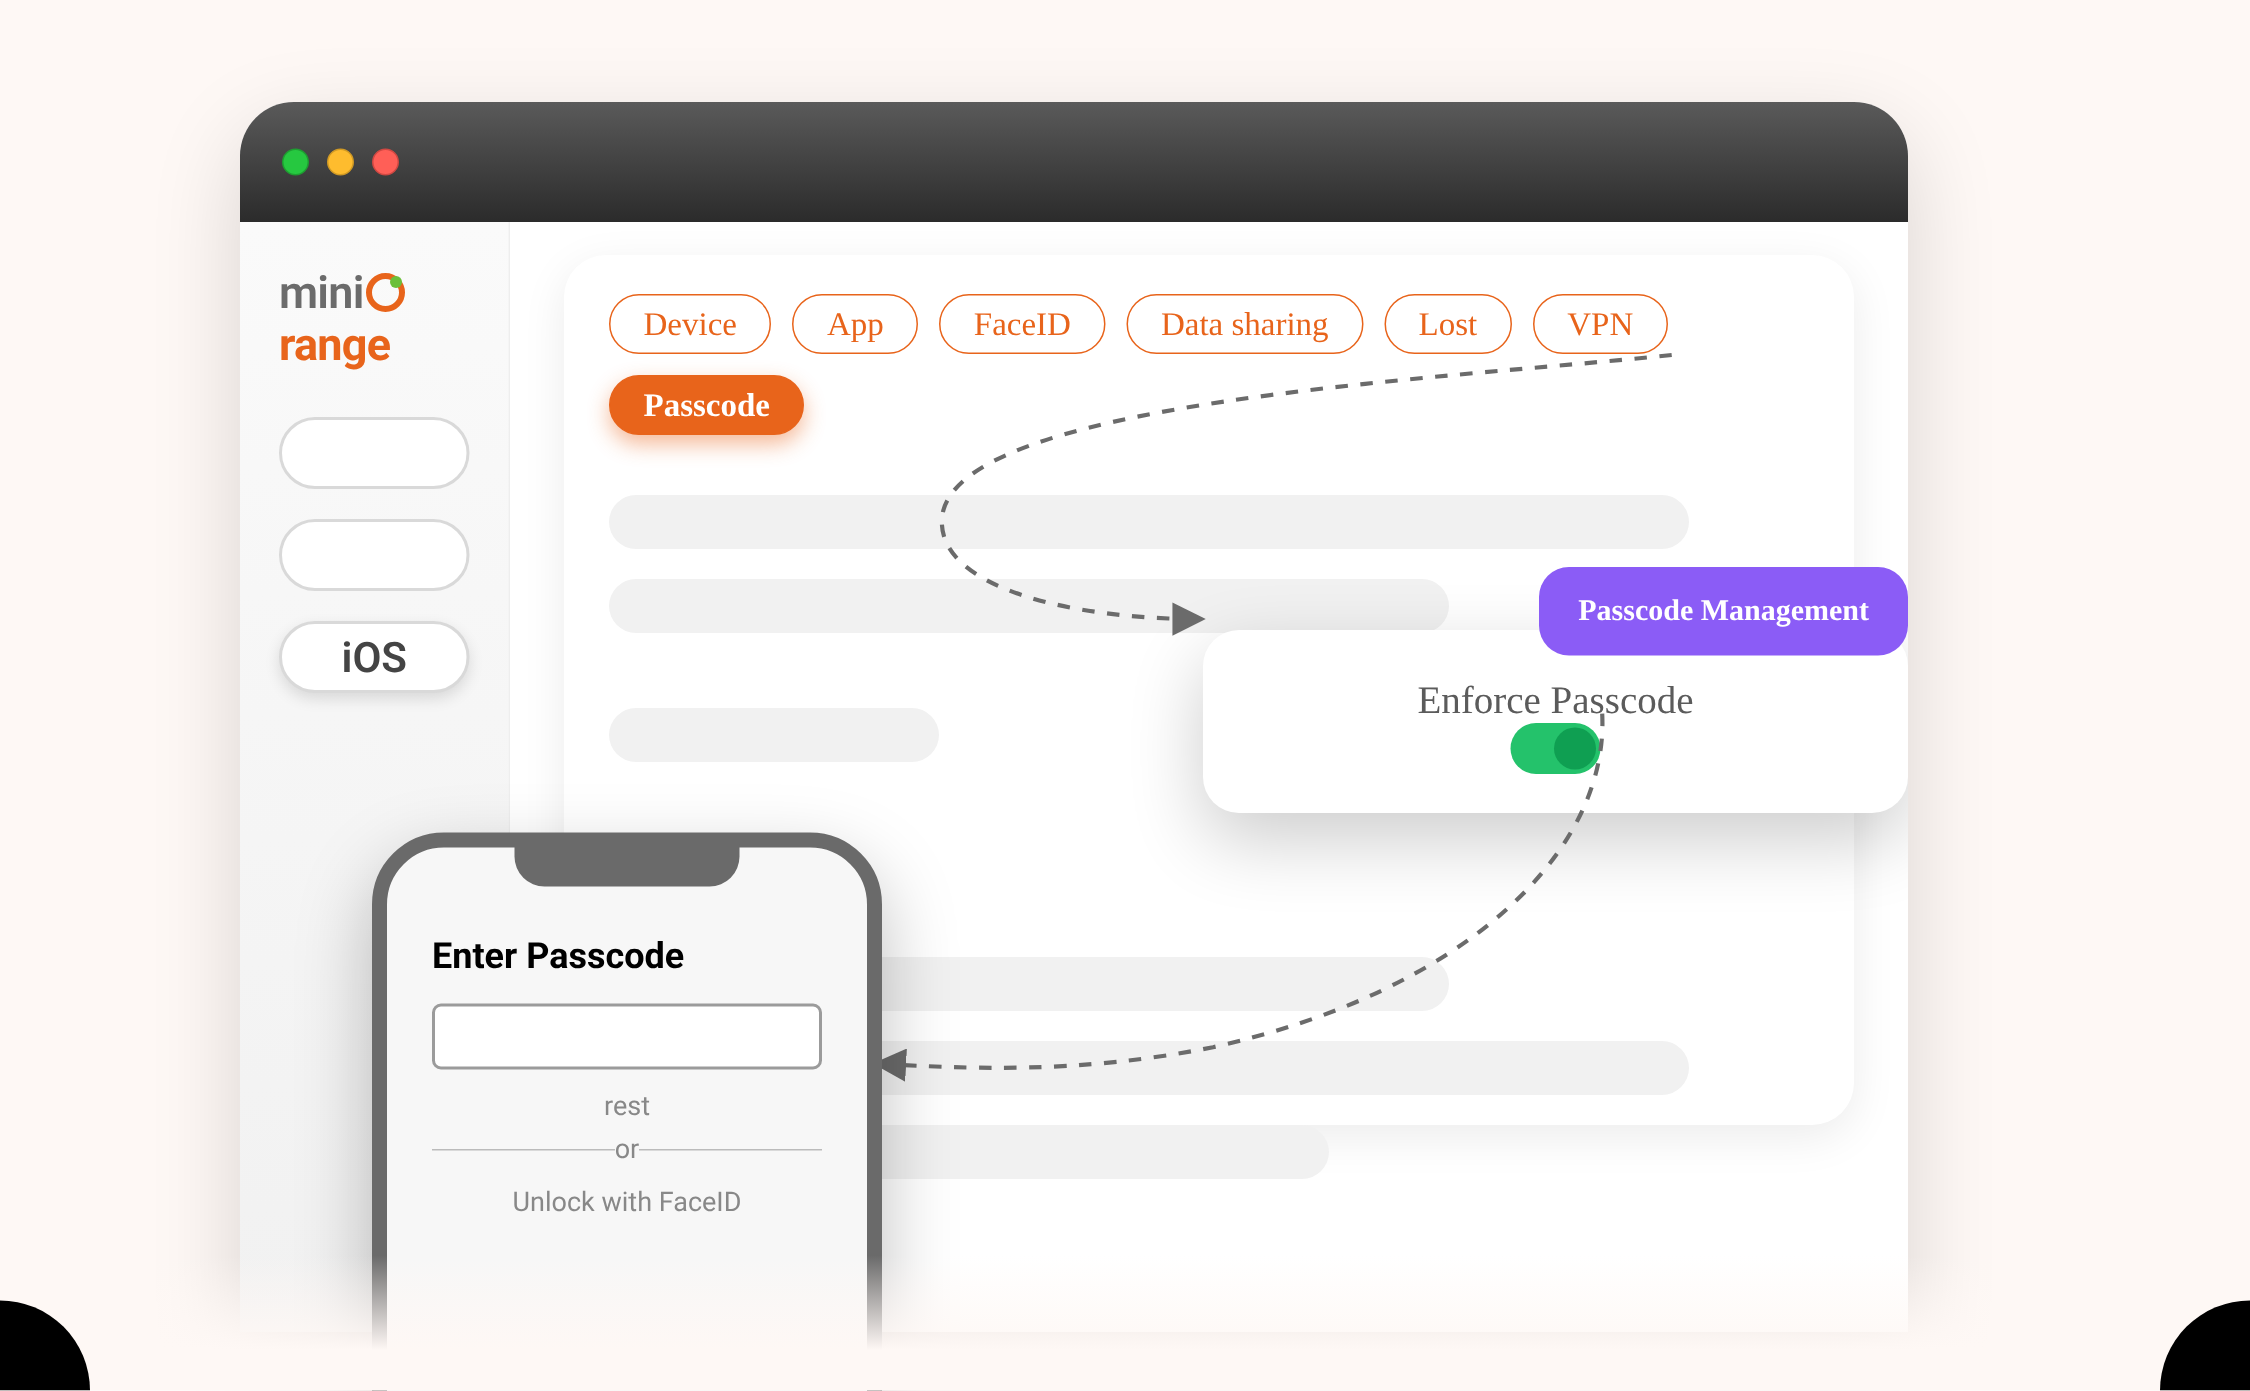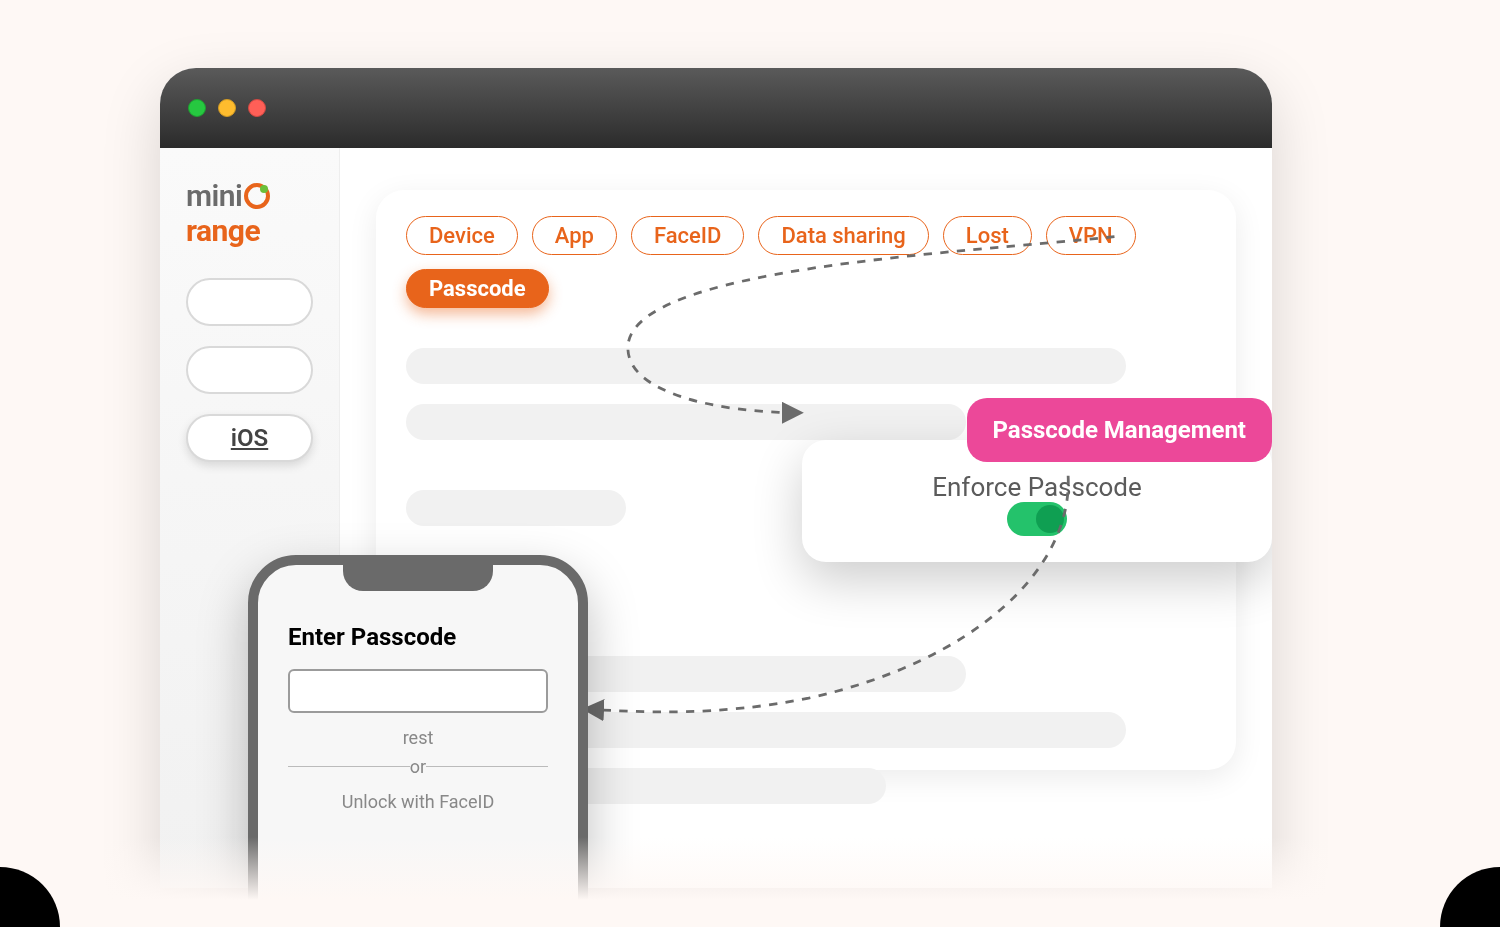--- a/index.html
+++ b/index.html
@@ -77,37 +77,38 @@
   }
 
   .side-pill {
     width: 100%;
     height: 48px;
     border-radius: 999px;
     border: 2px solid #d9d9d9;
     background: #fff;
     margin-bottom: 20px;
     display:flex;align-items:center;justify-content:center;
-    font-size:24px;font-weight:600;color:#444;text-decoration:underline;
+    font-size:28px;font-weight:600;color:#444;
   }
   .side-pill.selected {
     background:#fff;
     box-shadow:0 4px 10px rgba(0,0,0,0.12);
   }
   .side-pill.policy {
     background:#e8641b;
     border-color:#e8641b;
     color:#fff;
     font-weight:700;
   }
 
   .main {
     flex:1;
-    padding: 42px 36px;
+    padding: 22px 36px;
     position:relative;
+    font-family:Liberation Serif, serif;
   }
 
   .panel {
     background:#fff;
     border-radius:28px;
     box-shadow:0 8px 30px rgba(0,0,0,0.08);
     width: 860px;
     height: 580px;
     padding: 26px 30px;
     position:relative;
@@ -155,23 +156,23 @@
     width:470px;
     background:#fff;
     border-radius:24px;
     box-shadow:0 18px 50px rgba(0,0,0,0.2);
     padding:32px 30px 26px 30px;
   }
   .popup-header {
     position:absolute;
     top:-42px;
     right:0;
-    background:#ec4899;
+    background:#8b5cf6;
     color:#fff;
-    font-size:24px;
+    font-size:20px;
     font-weight:700;
     padding:18px 26px;
     border-radius:20px;
   }
   .popup-row{
     display:flex;align-items:center;justify-content:space-between;flex-direction:column;
   }
   .popup-row span{font-size:26px;color:#5b5b5b;}
   .toggle{
     width:60px;height:34px;border-radius:999px;

